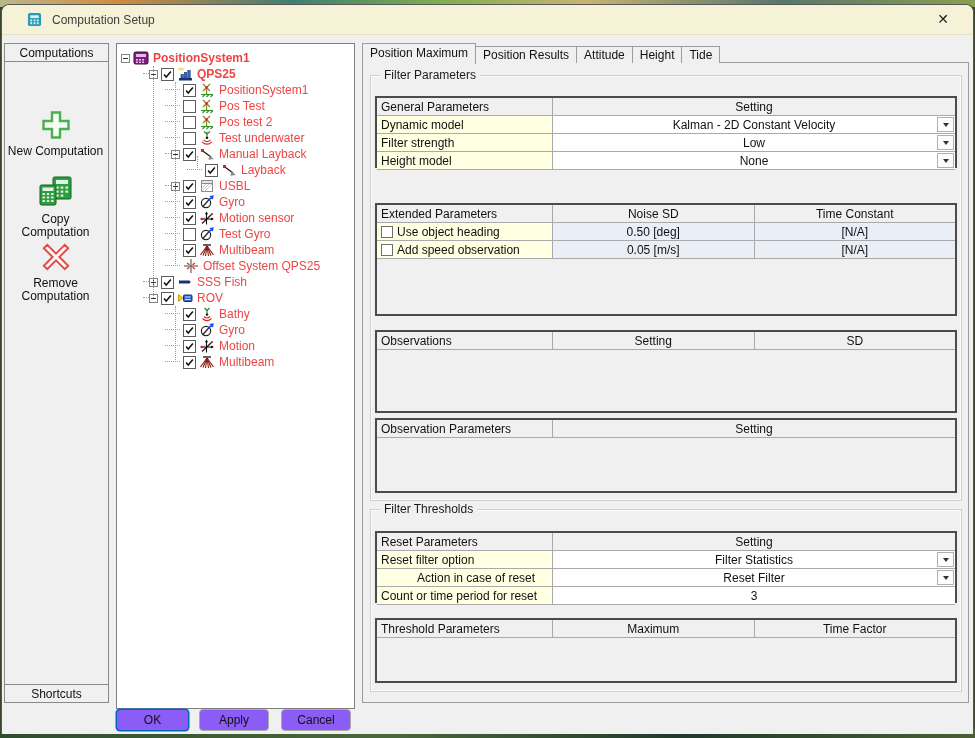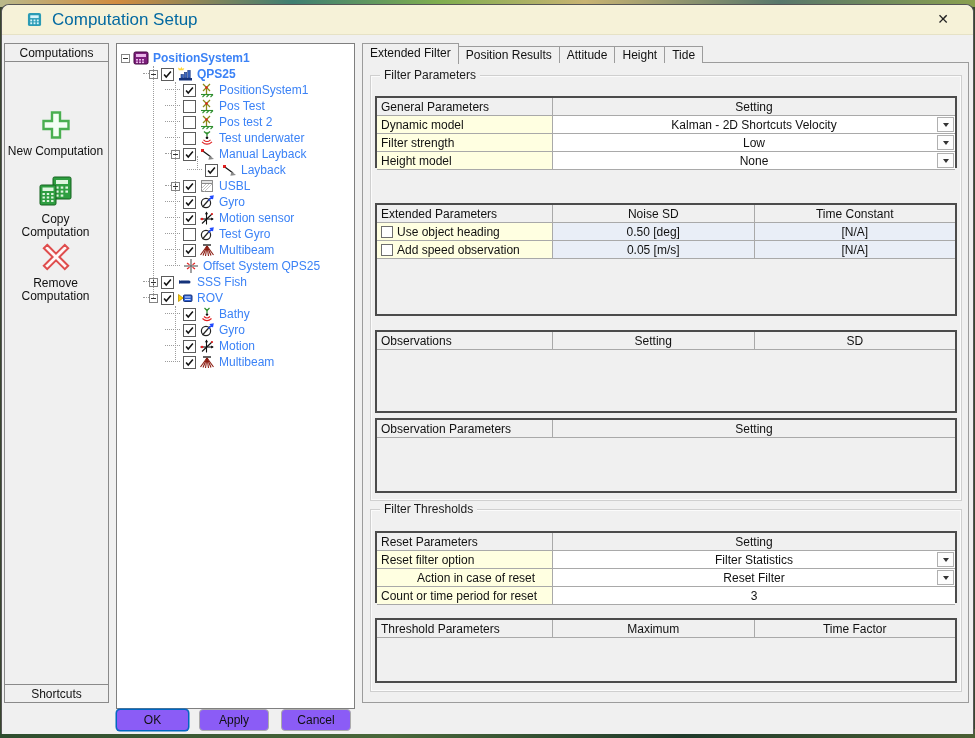--- a/index.html
+++ b/index.html
@@ -10,41 +10,41 @@
     background:linear-gradient(90deg,#b9b98a,#d28b3f 12%,#3f7f72 30%,#7fae4f 45%,#c8b372 60%,#58776b 80%,#8aa04f)}
   .wall-bottom{position:absolute;bottom:0;left:0;width:975px;height:9px;
     background:linear-gradient(90deg,#2e4d2e,#49683a 40%,#1f3a2a 70%,#4a5f33)}
 
   .dialog{position:absolute;left:1px;top:4px;width:971px;height:729px;
     background:#f0f0f0;border:1px solid #565656;border-bottom:none;
     border-radius:8px 8px 0 0}
   .titlebar{position:relative;height:29px;background:#f6f2d8;
     border-radius:8px 8px 0 0;display:flex;align-items:center;border-bottom:1px solid #e6e2c6}
   .title-icon{margin-left:25px;width:15px;height:15px;display:inline-block}
-  .title-text{margin-left:10px;font-size:17px;color:#0369a1}
+  .title-text{margin-left:10px;font-size:12px;color:#404040}
   .close-btn{position:absolute;right:16px;top:4px;width:28px;height:21px;
     text-align:center;line-height:21px;font-size:14px;color:#222;cursor:pointer}
 
   
   .sidebar{position:absolute;left:2px;top:38px;width:103px;height:658px;
     background:#f0f0f0;border:1px solid #8a8a8a}
   .side-hdr,.side-ftr{position:absolute;left:-1px;right:-1px;height:19px;
     background:#f0f0f0;border:1px solid #8a8a8a;font-size:12px;
     font-family:"Liberation Sans",sans-serif;padding:0;color:#111}
   .side-hdr{top:-1px}
   .side-ftr{bottom:-1px}
   .action{position:absolute;left:1px;width:99px;text-align:center;cursor:pointer}
   .action .a-icon{display:inline-block;height:34px}
   .action .a-label{font-size:12px;line-height:13px;color:#111;margin-top:1px}
 
   
   .treepanel{position:absolute;left:114px;top:38px;width:237px;height:658px;
     background:#fff;border:1px solid #7f7f7f;overflow:hidden}
   .trow{position:relative;height:16px;display:flex;align-items:center;
-    font-size:12px;color:#3b82f6;white-space:nowrap;cursor:default}
+    font-size:12px;color:#ef4444;white-space:nowrap;cursor:default}
   .trow.bold{font-weight:bold}
   .exp{width:9px;height:9px;flex:0 0 9px;margin-right:3px;background:#fff;
     border:1px solid #848484;position:relative;box-sizing:border-box;cursor:pointer}
   .exp::before{content:"";position:absolute;left:1px;right:1px;top:3px;height:1px;background:#333}
   .exp.plus::after{content:"";position:absolute;top:1px;bottom:1px;left:3px;width:1px;background:#333}
   .stub{width:6px;height:1px;flex:0 0 6px;border-top:1px dotted #9c9c9c}
   .spacer{width:15px;height:1px;flex:0 0 15px;margin-right:3px;border-top:1px dotted #9c9c9c}
   .cb{width:13px;height:13px;flex:0 0 13px;margin-right:3px;background:#fff;
     border:1px solid #5c5c5c;box-sizing:border-box;position:relative;cursor:pointer}
   .ticon{width:16px;height:16px;flex:0 0 16px;margin-right:4px}
@@ -471,41 +471,41 @@
           </svg></span>
         <span>Multibeam</span>
       </div>
       <div class="vline" style="left: 36px; top: 22px; height: 232px;"></div>
       <div class="vline" style="left: 58px; top: 38px; height: 184px;"></div>
       <div class="vline" style="left: 80px; top: 112px; height: 14px;"></div>
       <div class="vline" style="left: 58px; top: 262px; height: 56px;"></div>
     </div>
 
   <div class="tabstrip" id="tabstrip">
-      <div class="tab active">Extended Filter</div>
+      <div class="tab active">Position Maximum</div>
       <div class="tab">Position Results</div>
       <div class="tab">Attitude</div>
       <div class="tab">Height</div>
       <div class="tab">Tide</div>
     </div>
 
   <div class="page">
     <div class="gb gb1">
       <span class="gb-label">Filter Parameters</span>
       <div class="tbl" id="tbl-general">
           <div class="t-row">
             <div class="t-cell c-hdr first" style="flex: 0 0 176px;">General Parameters</div>
             <div class="t-cell c-hdr c-center" style="flex: 1 1 0%;">Setting</div>
           </div>
           <div class="t-row">
             <div class="t-cell c-label" style="flex: 0 0 176px;">
               <span>Dynamic model</span>
             </div>
             <div class="t-cell c-center c-white" style="flex: 1 1 0%;">
-              <span>Kalman - 2D Shortcuts Velocity</span>
+              <span>Kalman - 2D Constant Velocity</span>
               <span class="combo-btn"></span>
             </div>
           </div>
           <div class="t-row">
             <div class="t-cell c-label" style="flex: 0 0 176px;">
               <span>Filter strength</span>
             </div>
             <div class="t-cell c-center c-white" style="flex: 1 1 0%;">
               <span>Low</span>
               <span class="combo-btn"></span>

